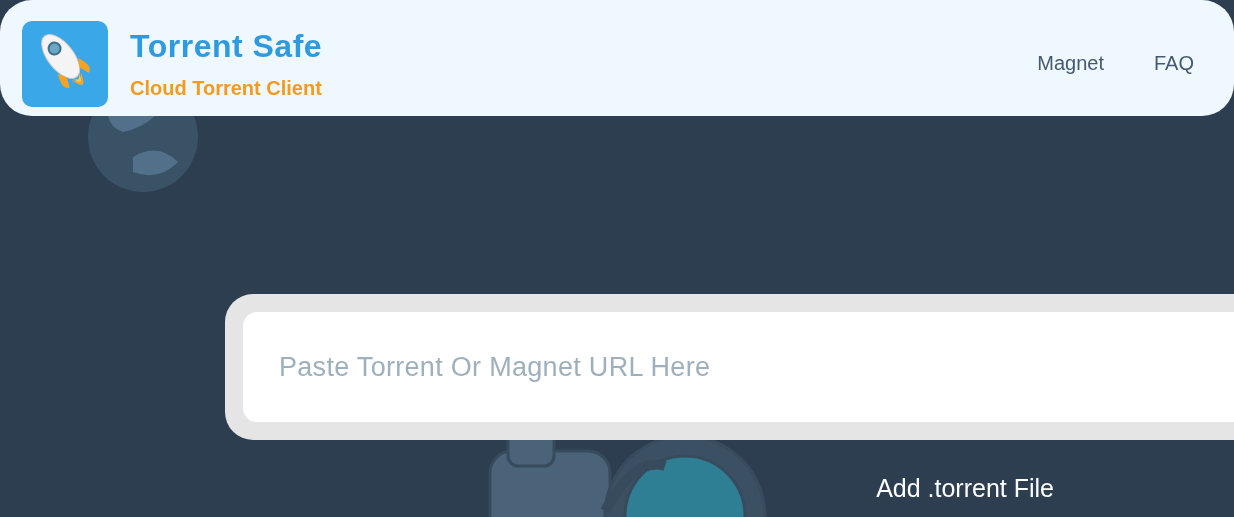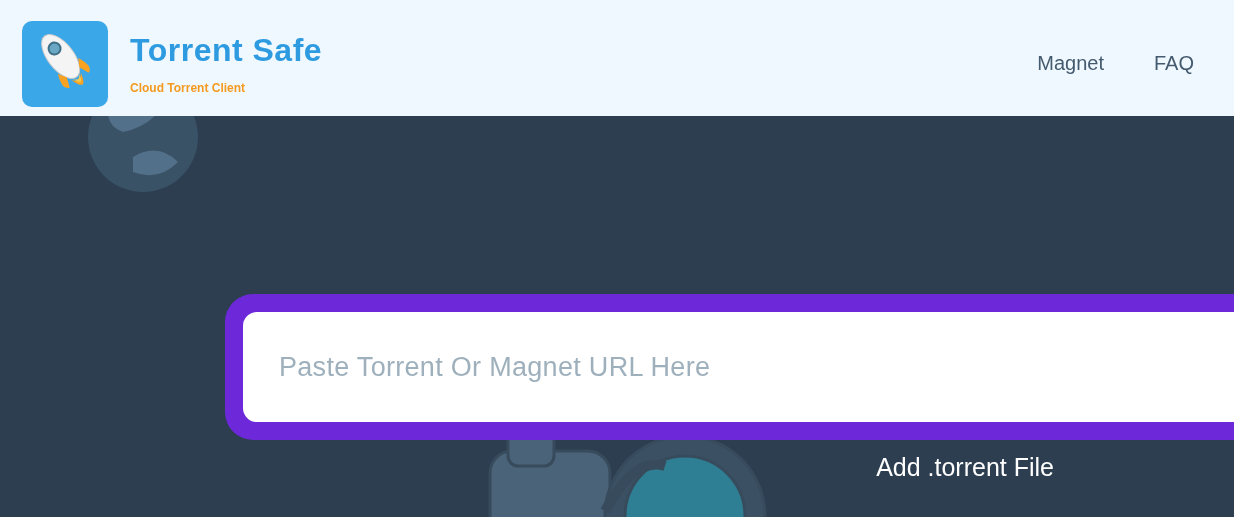--- a/index.html
+++ b/index.html
@@ -13,20 +13,21 @@
 
   
   .header {
     height: 116px;
     background: #f0f8ff;
     display: flex;
     align-items: center;
     padding: 11px 40px 0 22px;
     position: relative;
     z-index: 10;
+    border-radius: 32px;
   }
   .logo-box {
     width: 86px;
     height: 86px;
     border-radius: 10px;
     background: #3aa7e8;
     display: flex;
     align-items: center;
     justify-content: center;
     flex-shrink: 0;
@@ -37,21 +38,21 @@
     flex-direction: column;
   }
   .brand-title {
     color: #2e9be0;
     font-size: 32px;
     font-weight: 700;
     letter-spacing: 0.5px;
   }
   .brand-tagline {
     color: #f39a1f;
-    font-size: 12px;
+    font-size: 20px;
     font-weight: 700;
     margin-top: 12px;
   }
   .nav {
     margin-left: auto;
     display: flex;
     gap: 50px;
   }
   .nav a {
     color: #445a6e;
@@ -69,21 +70,21 @@
     overflow: hidden;
   }
   .hero svg.bg { position: absolute; }
 
   .input-panel {
     position: absolute;
     left: 225px;
     top: 178px;
     right: 0;
     height: 146px;
-    background: #6d28d9;
+    background: #e5e5e5;
     border-top-left-radius: 28px;
     border-bottom-left-radius: 28px;
     padding: 18px 0 18px 18px;
   }
   .input-panel input {
     width: 100%;
     height: 110px;
     border: none;
     border-top-left-radius: 14px;
     border-bottom-left-radius: 14px;
@@ -94,21 +95,21 @@
     outline: none;
   }
   .input-panel input::placeholder {
     color: #9fb0bd;
     letter-spacing: 0.3px;
   }
 
   .add-file {
     position: absolute;
     right: 180px;
-    top: 337px;
+    top: 358px;
     color: #ffffff;
     font-size: 25px;
     font-weight: 500;
     cursor: pointer;
     white-space: nowrap;
     text-align: right;
   }
 </style>
 </head>
 <body>

